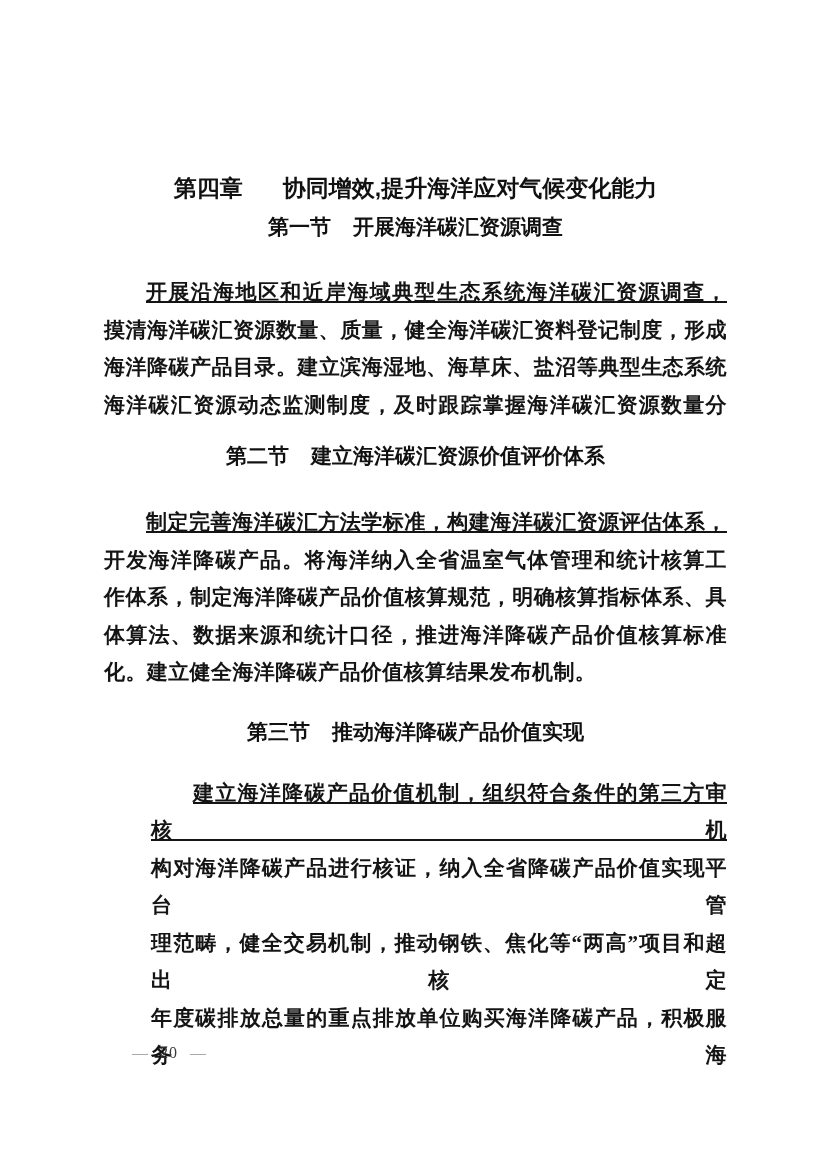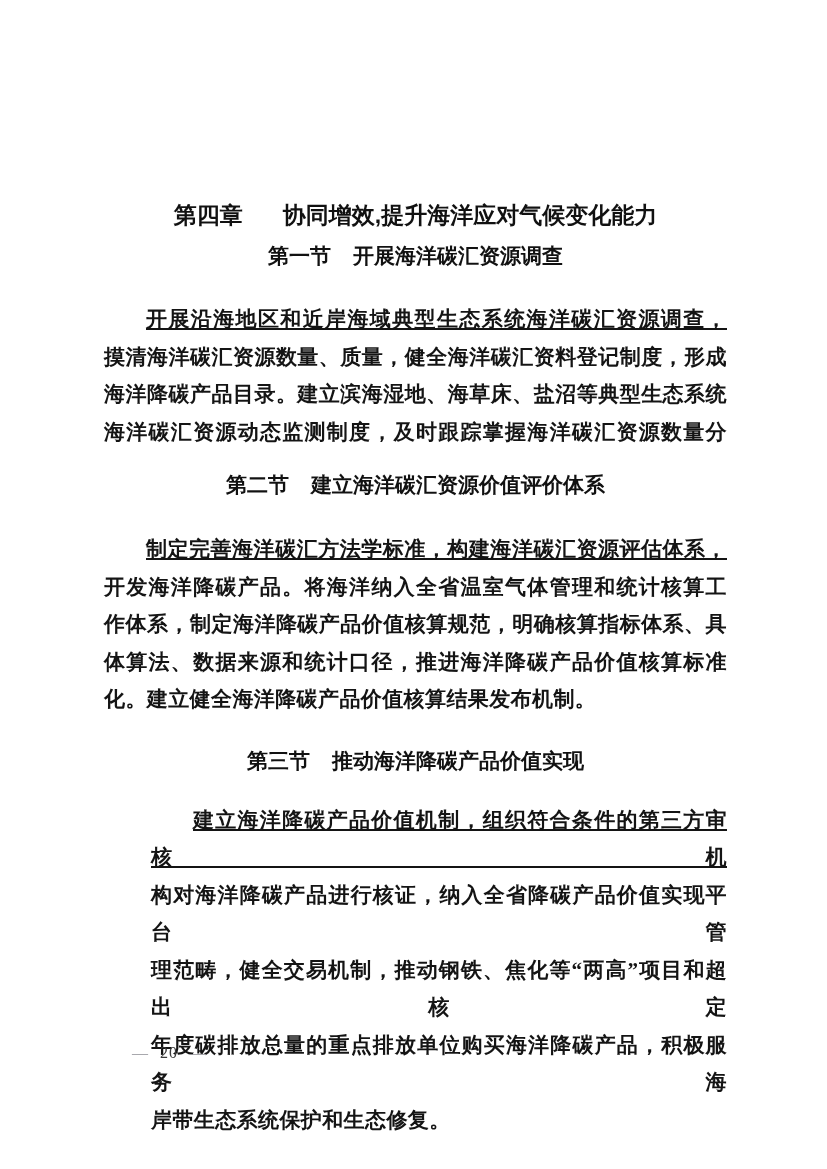--- a/index.html
+++ b/index.html
@@ -12,40 +12,40 @@
     width: 827px;
     height: 1169px;
     background: #ffffff;
     overflow: hidden;
     font-family: "Liberation Serif", serif;
     color: #1a1a1a;
   }
   .content {
     position: absolute;
     left: 104px;
-    top: 201px;
+    top: 174px;
     width: 623px;
   }
   .chapter-heading {
     margin: 0;
     text-align: center;
     font-family: "Liberation Sans", sans-serif;
     font-weight: bold;
     font-size: 23px;
     line-height: 28px;
     color: #111111;
     white-space: nowrap;
   }
   .chapter-heading .chapter-label {
     margin-right: 40px;
   }
   .section-heading {
     margin: 0;
     text-align: center;
-    font-family: Liberation Sans, sans-serif;
+    font-family: Liberation Mono, monospace;
     font-weight: bold;
     font-size: 21px;
     line-height: 26px;
     color: #111111;
     white-space: nowrap;
   }
   .section-heading .section-label {
     margin-right: 22px;
   }
   .section-heading.s1 { margin-top: 14px; }
@@ -127,21 +127,20 @@
 
     <h2 class="section-heading s3">
       <span class="section-label">第三节</span><span>推动海洋降碳产品价值实现</span>
     </h2>
 
     <div class="para p3">
       <div class="para-line first">建立海洋降碳产品价值机制，组织符合条件的第三方审核机</div>
       <div class="para-line">构对海洋降碳产品进行核证，纳入全省降碳产品价值实现平台管</div>
       <div class="para-line">理范畴，健全交易机制，推动钢铁、焦化等“两高”项目和超出核定</div>
       <div class="para-line">年度碳排放总量的重点排放单位购买海洋降碳产品，积极服务海</div>
-      <div class="para-line last">岸带生态系统保护和生态修复。</div>
     </div>
 
   </div>
 
   <div class="footer">
     <span class="dash">—</span><span class="page-number">20</span><span class="dash">—</span>
   </div>
 </div>
 
 </body></html>

